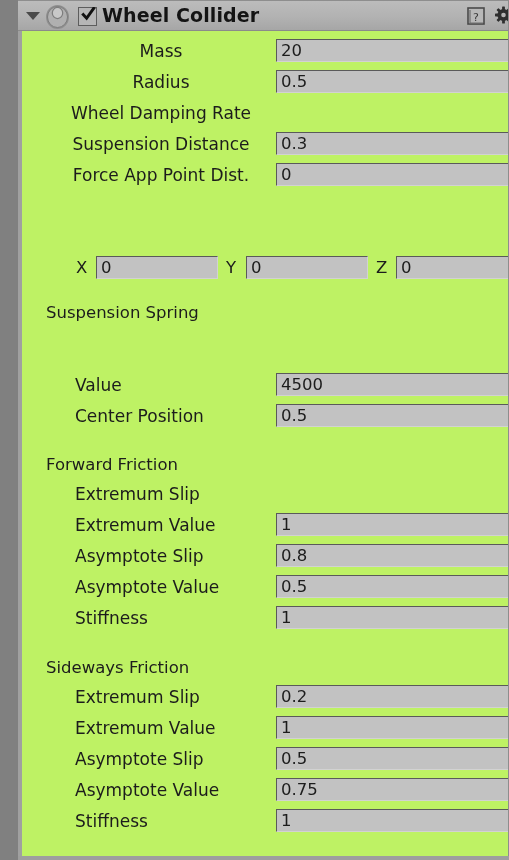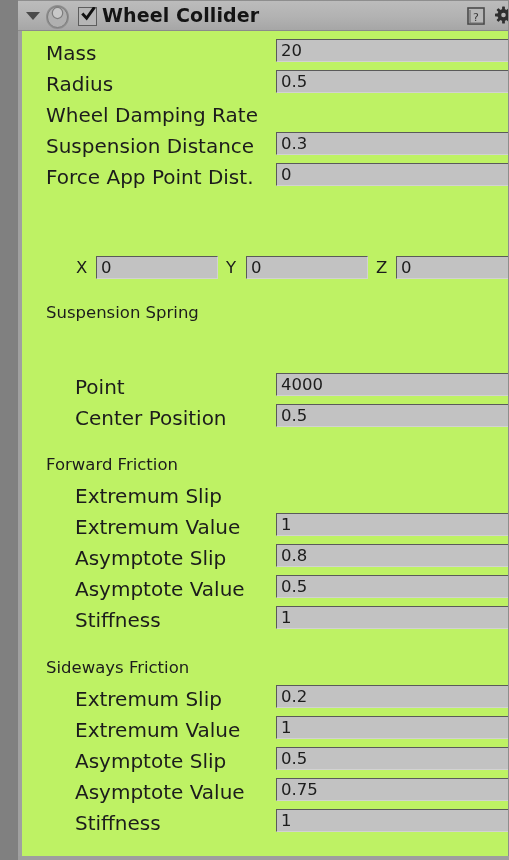--- a/index.html
+++ b/index.html
@@ -78,24 +78,25 @@
   
   .row {
     position: absolute;
     left: 0;
     width: 509px;
     height: 27px;
   }
   .label {
     position: absolute;
     top: 3px;
-    font-size: 20px;
+    font-size: 17px;
     color: #1c1c1c;
     white-space: nowrap;
     overflow: hidden;
+    text-align: center;
   }
   .label.lvl0 { left: 28px; }
   .label.lvl1 { left: 57px; }
   .group-label {
     position: absolute;
     left: 28px;
     top: 3px;
     font-size: 16.5px;
     color: #1c1c1c;
     white-space: nowrap;
@@ -248,23 +249,23 @@
       <span class="fval">0</span>
     </div>
   </div>
 
   <div class="row" style="top:300px">
     <div class="group-label">Suspension Spring</div>
   </div>
 
 
   <div class="row" style="top:372px">
-    <div class="label lvl1">Point</div>
-    <div class="field main">
-      <span class="fval">4000</span>
+    <div class="label lvl1">Value</div>
+    <div class="field main">
+      <span class="fval">4500</span>
     </div>
   </div>
 
   <div class="row" style="top:403px">
     <div class="label lvl1">Center Position</div>
     <div class="field main">
       <span class="fval">0.5</span>
     </div>
   </div>
 

